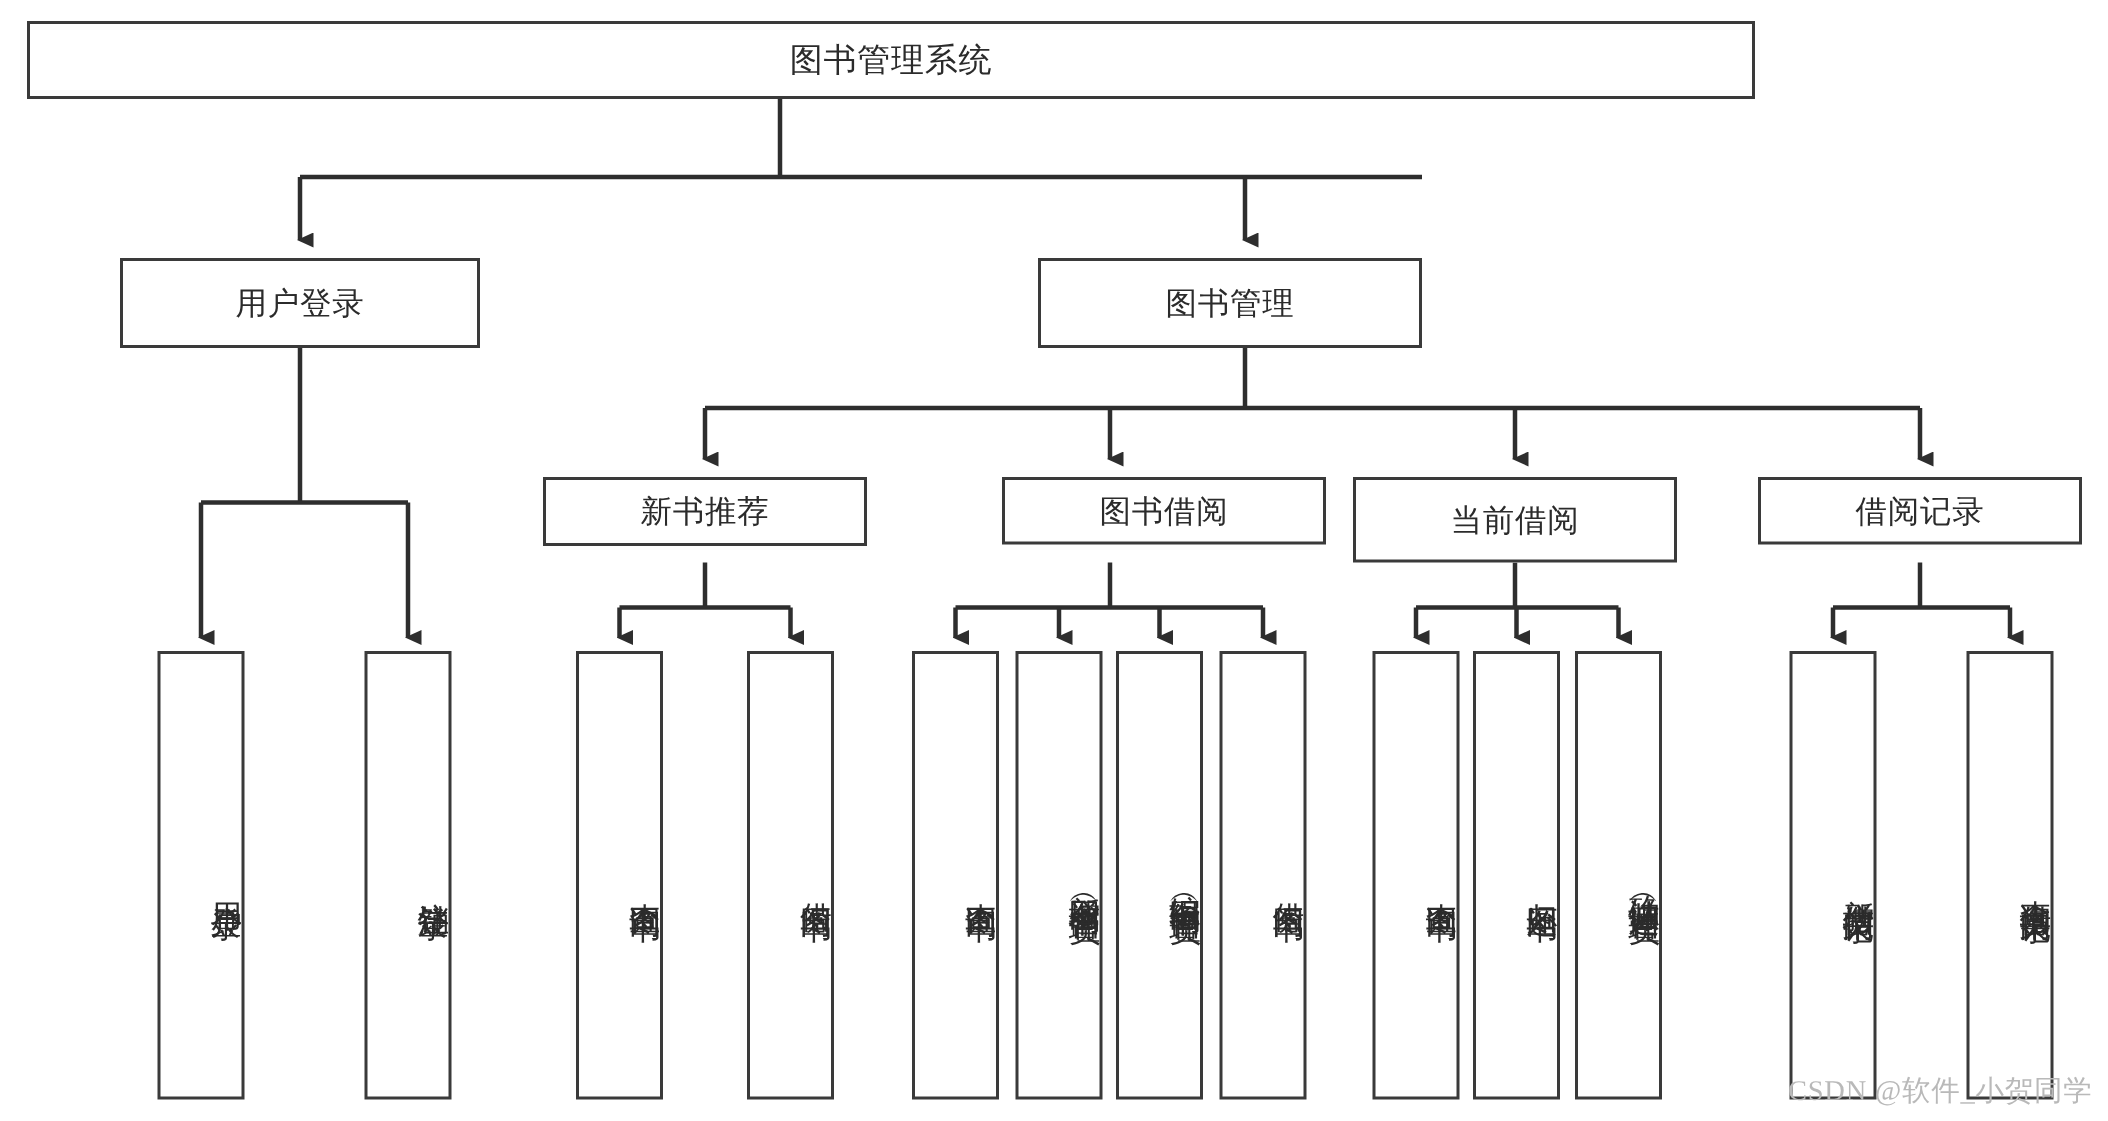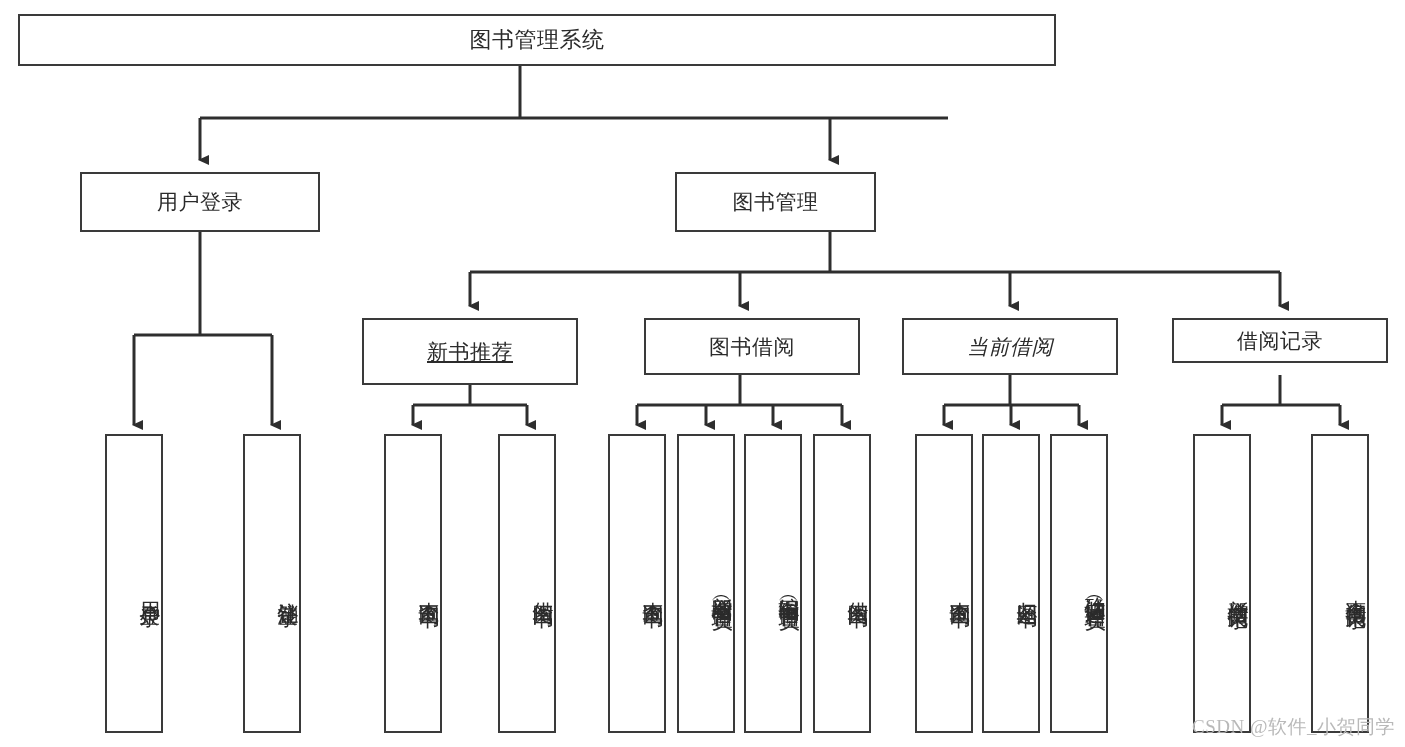--- a/index.html
+++ b/index.html
@@ -115,28 +115,28 @@
       <path d="M1011,405 L1011,425" marker-end="url(#arrow)"></path>
       <path d="M1079,405 L1079,425" marker-end="url(#arrow)"></path>
 
       <path d="M1280,375 L1280,405"></path>
       <path d="M1222,405 L1340,405"></path>
       <path d="M1222,405 L1222,425" marker-end="url(#arrow)"></path>
       <path d="M1340,405 L1340,425" marker-end="url(#arrow)"></path>
     </g>
   </svg>
 
-  <div class="node horiz root" style="left:18px; top:14px; width:1038px; height:52px;">图书管理系统</div>
+  <div class="node horiz root" style="left:18px; top:14px; width:1152px; height:52px;">图书管理系统</div>
 
   <div class="node horiz" style="left:80px; top:172px; width:240px; height:60px;">用户登录</div>
-  <div class="node horiz" style="left:675px; top:172px; width:201px; height:60px;">图书管理</div>
+  <div class="node horiz" style="left:692px; top:172px; width:256px; height:60px;">图书管理</div>
 
-  <div class="node horiz" style="left:362px; top:318px; width:216px; height:67px;text-decoration:underline;">新书推荐</div>
-  <div class="node horiz" style="left:644px; top:318px; width:216px; height:57px;">图书借阅</div>
-  <div class="node horiz" style="left:902px; top:318px; width:216px; height:57px;font-style:italic;">当前借阅</div>
+  <div class="node horiz" style="left:362px; top:318px; width:216px; height:46px;">新书推荐</div>
+  <div class="node horiz" style="left:668px; top:318px; width:216px; height:45px;">图书借阅</div>
+  <div class="node horiz" style="left:902px; top:318px; width:216px; height:57px;">当前借阅</div>
   <div class="node horiz" style="left:1172px; top:318px; width:216px; height:45px;">借阅记录</div>
 
   <div class="node vert" style="left:105px; top:434px; width:58px; height:299px;">
     <span class="vtext">用户登录</span>
   </div>
   <div class="node vert" style="left:243px; top:434px; width:58px; height:299px;">
     <span class="vtext">注销登录</span>
   </div>
 
   <div class="node vert" style="left:384px; top:434px; width:58px; height:299px;">

